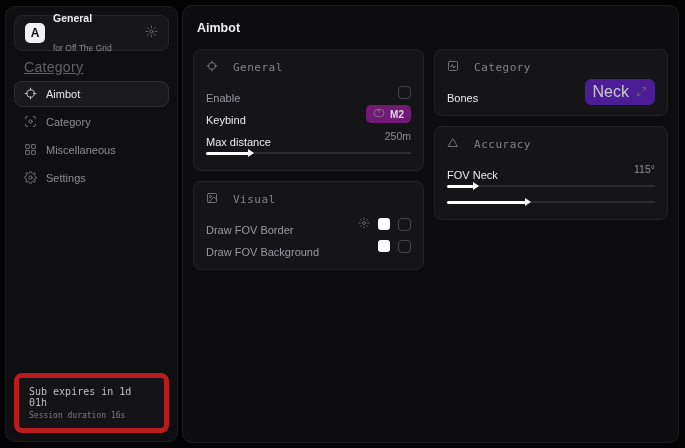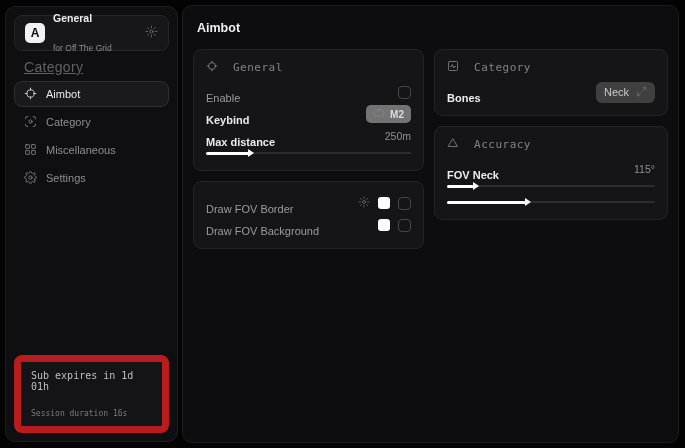--- a/index.html
+++ b/index.html
@@ -17,49 +17,49 @@
   .logo-txt { flex:1; line-height:1.15; }
   .logo-name { font-size:10.5px; font-weight:bold; color:#ededf1; }
   .logo-sub { font-size:8.5px; color:#8a8a90;margin-top:20px; }
   .cat-label { margin:8px 0 6px 18px; font-size:14px; color:#616166; letter-spacing:.3px;text-decoration:underline; }
   .nav { padding:0 8px; display:flex; flex-direction:column; gap:2px; }
   .nav-item { display:flex; align-items:center; gap:9px; height:26px; padding:0 9px;
     border-radius:8px; border:1px solid transparent; color:#8d8d93; font-size:11px; cursor:pointer; }
   .nav-item.active { background:#1a1a1e; border-color:#2e2e33; color:#e8e8ec; }
   .nav-item svg { flex:none; }
   .footer-card { position:absolute; left:8px; right:8px; bottom:8px; background:#141418;
-    border:7px solid #b91c1c; border-radius:8px; padding:8px 10px;
+    border:5px solid #b91c1c; border-radius:8px; padding:8px 10px;
     font-family:"DejaVu Sans Mono", monospace; }
   .footer-main { font-size:10px; color:#bfbfc4; }
-  .footer-sub { font-size:8px; color:#7b7b81; margin-top:17px; }
+  .footer-sub { font-size:8px; color:#7b7b81; margin-top:3px; }
 
   
   #main { left:182px; top:5px; width:497px; height:438px; background:#0d0d0f; padding:13px 10px 13px 10px; }
   .page-title { font-size:12.5px; font-weight:bold; color:#f0f0f3; margin:2px 0 14px 4px; }
   .cols { display:flex; gap:10px; }
   .col { display:flex; flex-direction:column; gap:10px; }
   .col.left { width:234px; }
   .col.right { width:237px; }
   .card { background:#151518; border:1px solid #232327; border-radius:8px; padding:10px 12px 12px 12px; }
   .card-head { display:flex; align-items:center; gap:15px; margin-bottom:6px;
     font-family:"DejaVu Sans Mono", monospace; font-size:11px; color:#828288; letter-spacing:.5px; }
   .row { display:flex; align-items:center; justify-content:space-between; height:22px; }
   .row .lbl { font-size:11px; color:#9a9aa0;margin-top:12px; }
-  .row .lbl.bright { color:#ececf0; font-weight:bold; }
+  .row .lbl.bright { color:#ececf0; font-weight:normal; }
   .row .val { font-size:10.5px; color:#8e8e94; }
   .row-right { display:flex; align-items:center; gap:8px; }
 
   .checkbox { width:13px; height:13px; border:1.5px solid #47474d; border-radius:4px; background:transparent; cursor:pointer; }
   .swatch { width:12px; height:12px; border-radius:3px; cursor:pointer; }
 
-  .kbd-badge { display:flex; align-items:center; gap:5px; background:#737373; border-radius:5px;
+  .kbd-badge { display:flex; align-items:center; gap:5px; background:#701a75; border-radius:5px;
     padding:3px 7px; font-size:10px; font-weight:bold; color:#dcdce0; cursor:pointer; }
 
-  .select-btn { display:flex; align-items:center; gap:7px; background:#404040; border-radius:6px;
-    padding:4px 8px; font-size:11px; color:#c9c9ce; cursor:pointer; }
+  .select-btn { display:flex; align-items:center; gap:7px; background:#4c1d95; border-radius:6px;
+    padding:4px 8px; font-size:16px; color:#c9c9ce; cursor:pointer; }
 
   .slider { position:relative; height:10px; margin-top:1px; cursor:pointer; }
   .slider-track { position:absolute; left:0; right:0; top:4px; height:2px; background:#2c2c31; border-radius:2px; }
   .slider-fill { position:absolute; left:0; top:3.5px; height:3px; background:#ffffff; border-radius:2px; }
   .slider-thumb { position:absolute; right:-5px; top:50%; transform:translateY(-50%);
     width:0; height:0; border-top:4px solid transparent; border-bottom:4px solid transparent; border-left:6px solid #ffffff; }
 
   svg { stroke:#85858b; fill:none; stroke-width:1.6; stroke-linecap:round; stroke-linejoin:round; }
   .nav-item.active svg { stroke:#d8d8dc; }
   svg.dim { stroke:#6e6e74; }
@@ -175,20 +175,30 @@
         </div>
         <div class="slider">
           <div class="slider-track"></div>
           <div class="slider-fill" style="width: 21%;">
             <div class="slider-thumb"></div>
           </div>
         </div>
       </div>
 
       <div class="card">
+        <div class="card-head">
+          <span>
+            <svg width="12" height="12" viewBox="0 0 24 24">
+                <rect x="3" y="3" width="18" height="18" rx="2"></rect>
+                <circle cx="9" cy="9" r="2"></circle>
+                <path d="M21 15l-5-5L5 21"></path>
+              </svg>
+          </span>
+          <span>Visual</span>
+        </div>
 
         <div class="row">
           <span class="lbl">Draw FOV Border</span>
           <span class="row-right">
             <span>
               <svg class="dim" width="12" height="12" viewBox="0 0 24 24">
                   <circle cx="12" cy="12" r="3"></circle>
                   <path d="M12 2v3M12 19v3M2 12h3M19 12h3M4.9 4.9l2.1 2.1M17 17l2.1 2.1M19.1 4.9L17 7M7 17l-2.1 2.1"></path>
                 </svg>
             </span>

